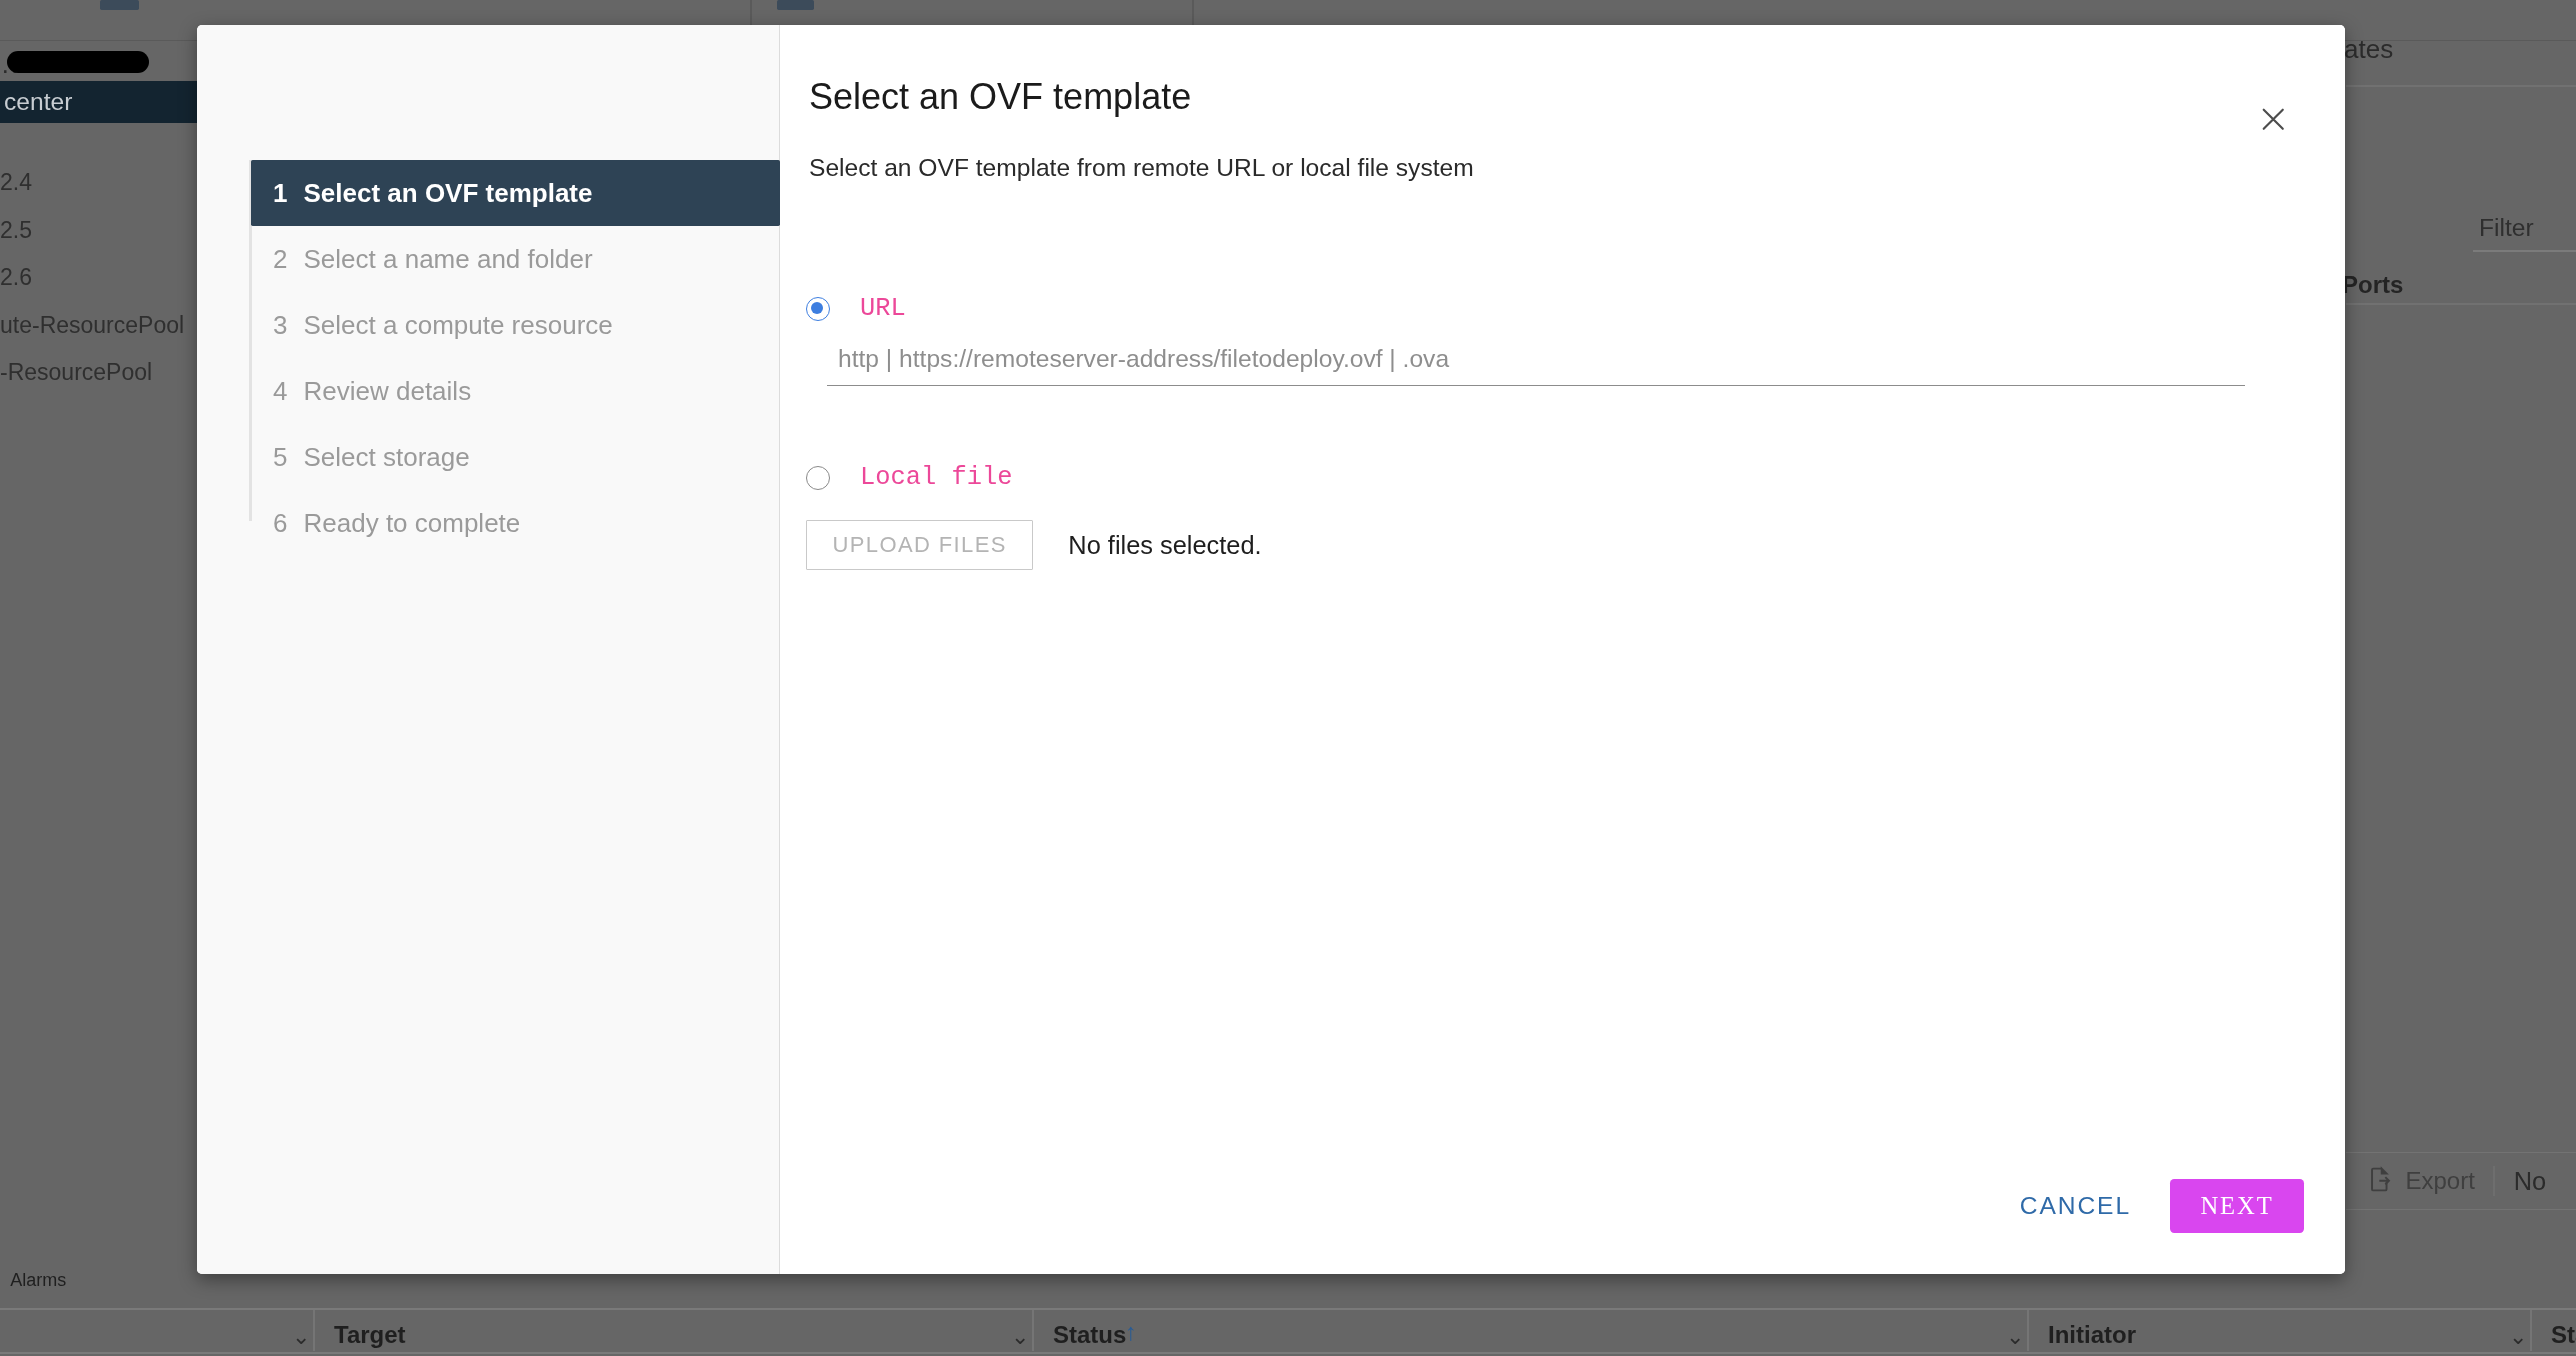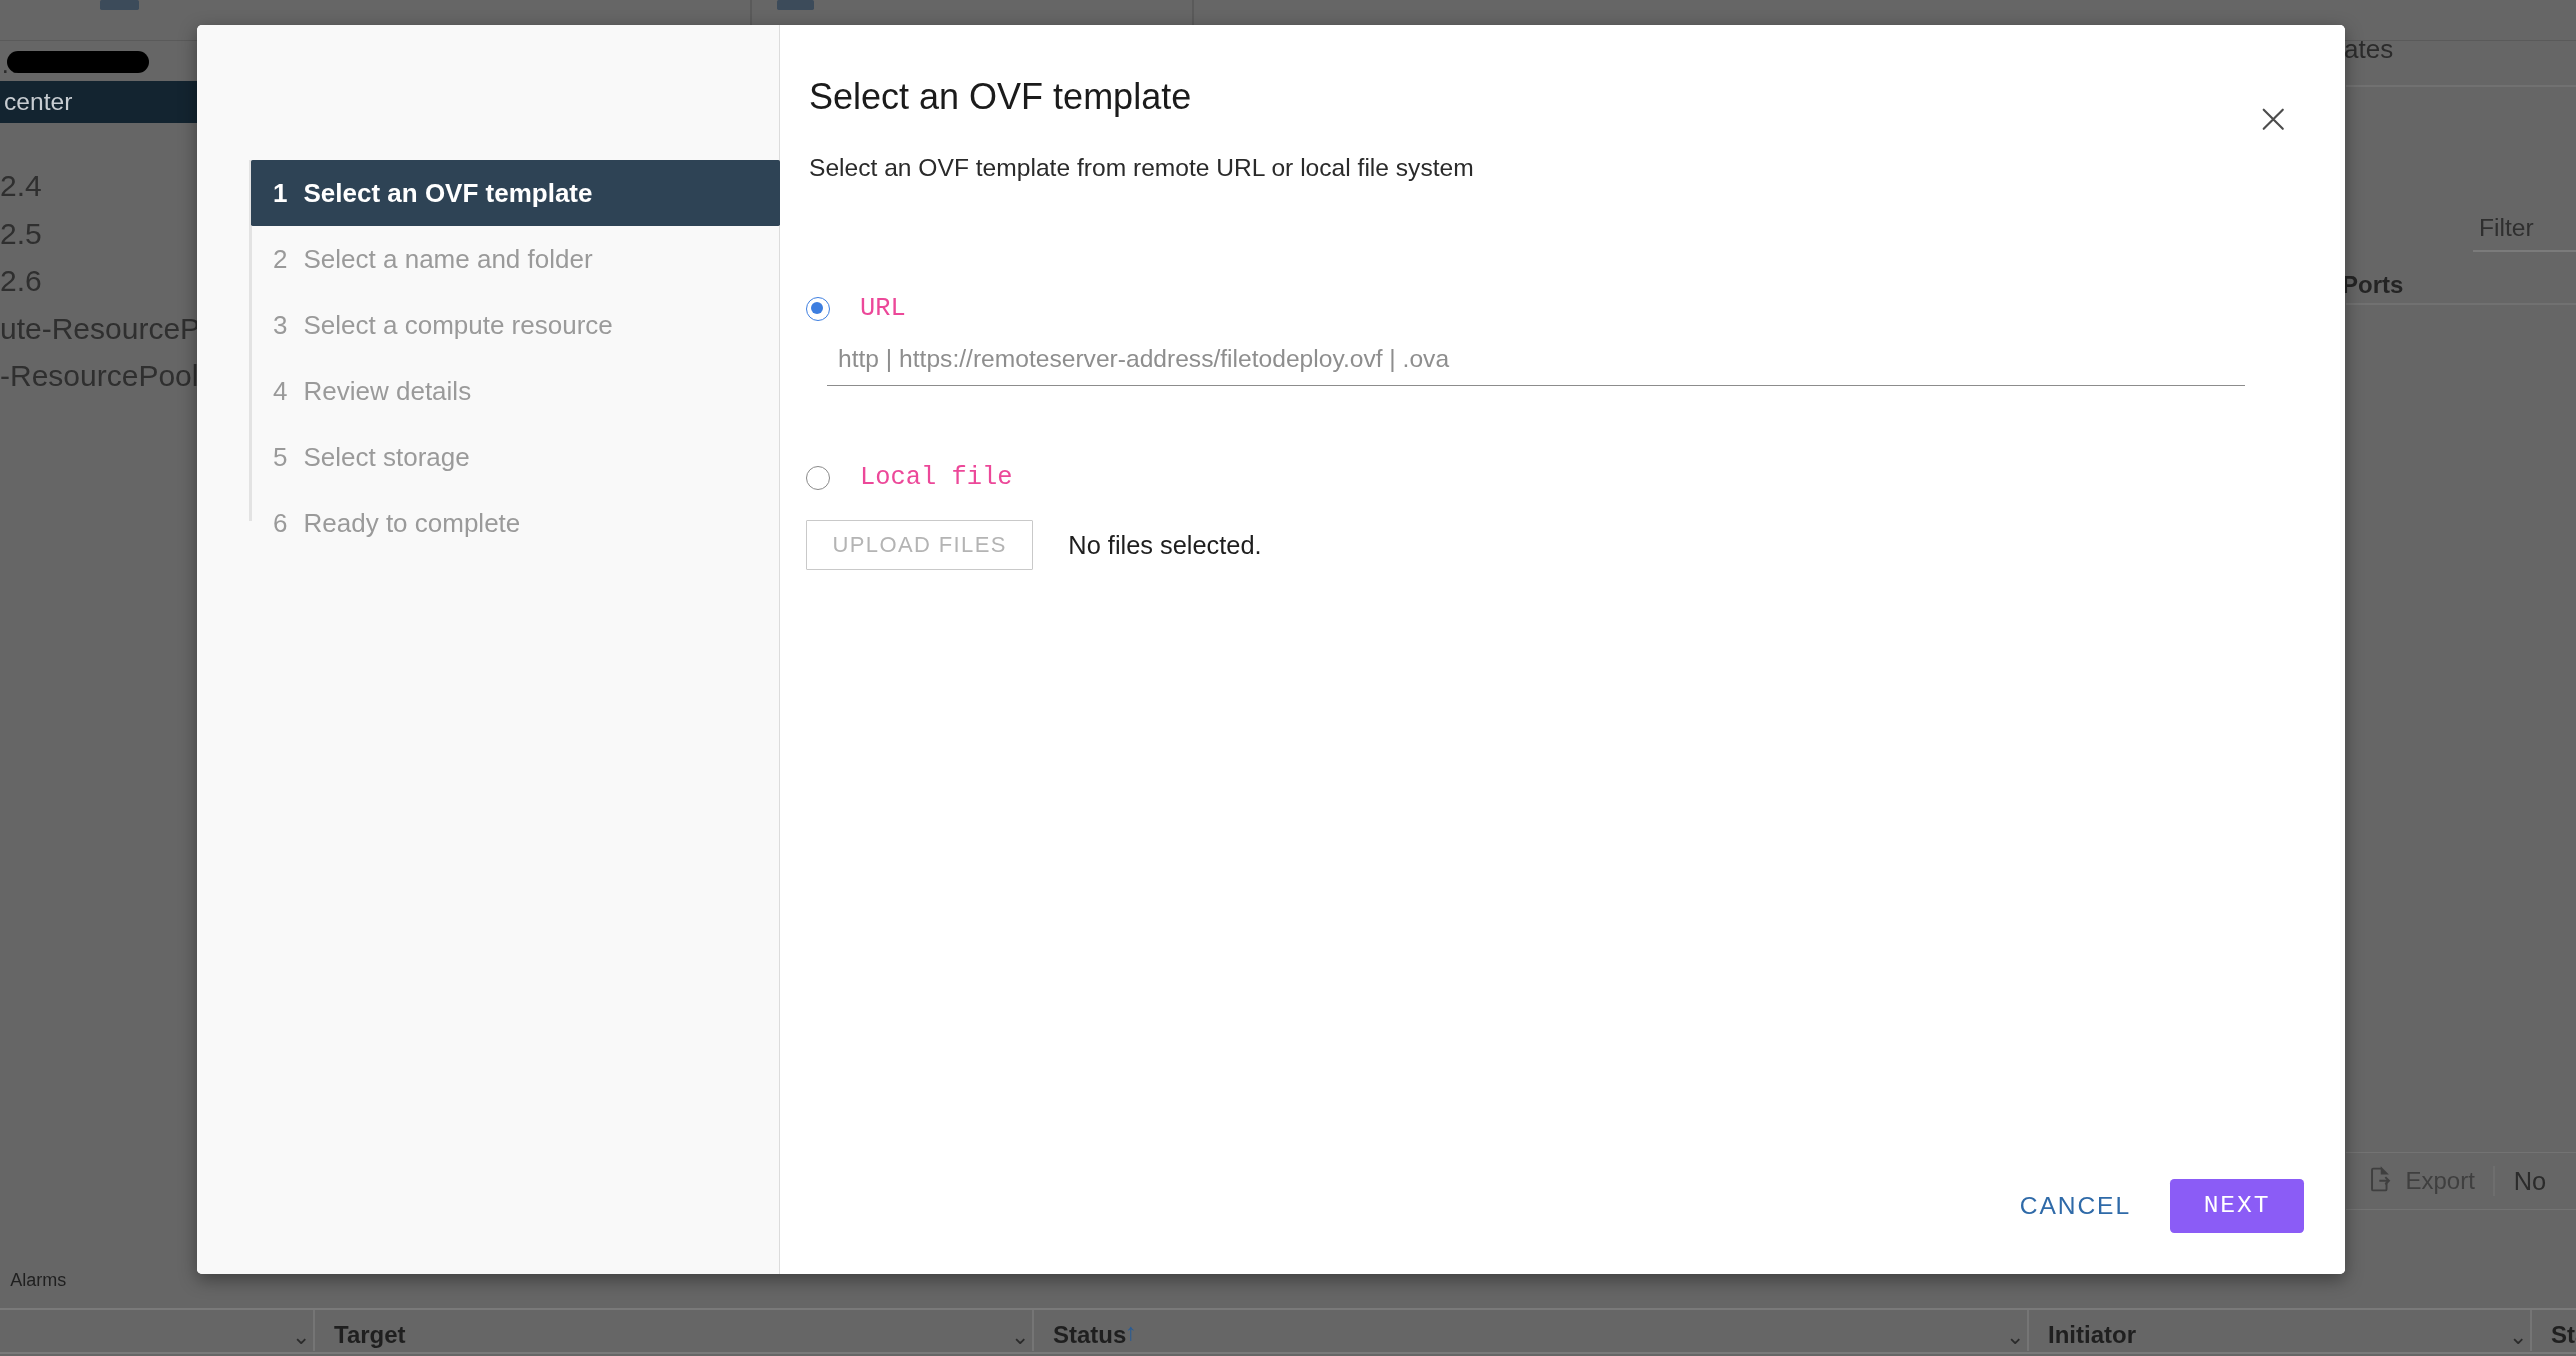--- a/index.html
+++ b/index.html
@@ -51,21 +51,21 @@
     position: absolute; left: 6.8px; top: 51px; width: 142px; height: 22px;
     background: #000; border-radius: 11px;
   }
   #bd-selected-row {
     position: absolute; left: 0; top: 81px; width: 197px; height: 42px;
     background: #132430; display: flex; align-items: center;
   }
   #bd-selected-label { font-size: 24.6px; color: #c8cdd2; padding-left: 4px; }
 
   .bd-tree-item {
-    position: absolute; left: 0; font-size: 30px; color: #2f2f2f;
+    position: absolute; left: 0; font-size: 23px; color: #2f2f2f;
     white-space: nowrap;
   }
 
   
   #bd-right-title {
     position: absolute; left: 2344px; top: 34px;
     font-size: 26px; color: #2b2b2b; white-space: nowrap;
   }
   #bd-right-rule1 {
     position: absolute; left: 2346px; top: 85px; width: 230px; height: 1.7px;
@@ -279,24 +279,24 @@
   #cancel-button {
     background: none; border: none;
     font-family: "Liberation Sans", sans-serif;
     font-size: 24.6px; letter-spacing: 1.9px;
     color: #2f6aa8;
     padding: 13.5px 17px;
     cursor: pointer;
   }
   #next-button {
     margin-left: 22px;
-    background: #8b5cf6;
+    background: #d946ef;
     border: none; border-radius: 4.2px;
     color: #ffffff;
-    font-family: Liberation Mono, monospace;
+    font-family: Liberation Serif, serif;
     font-size: 24.6px; letter-spacing: 1.9px;
     width: 134px; height: 54px;
     cursor: pointer;
   }
 </style>
 </head>
 <body>
 
 <div id="backdrop">
 

